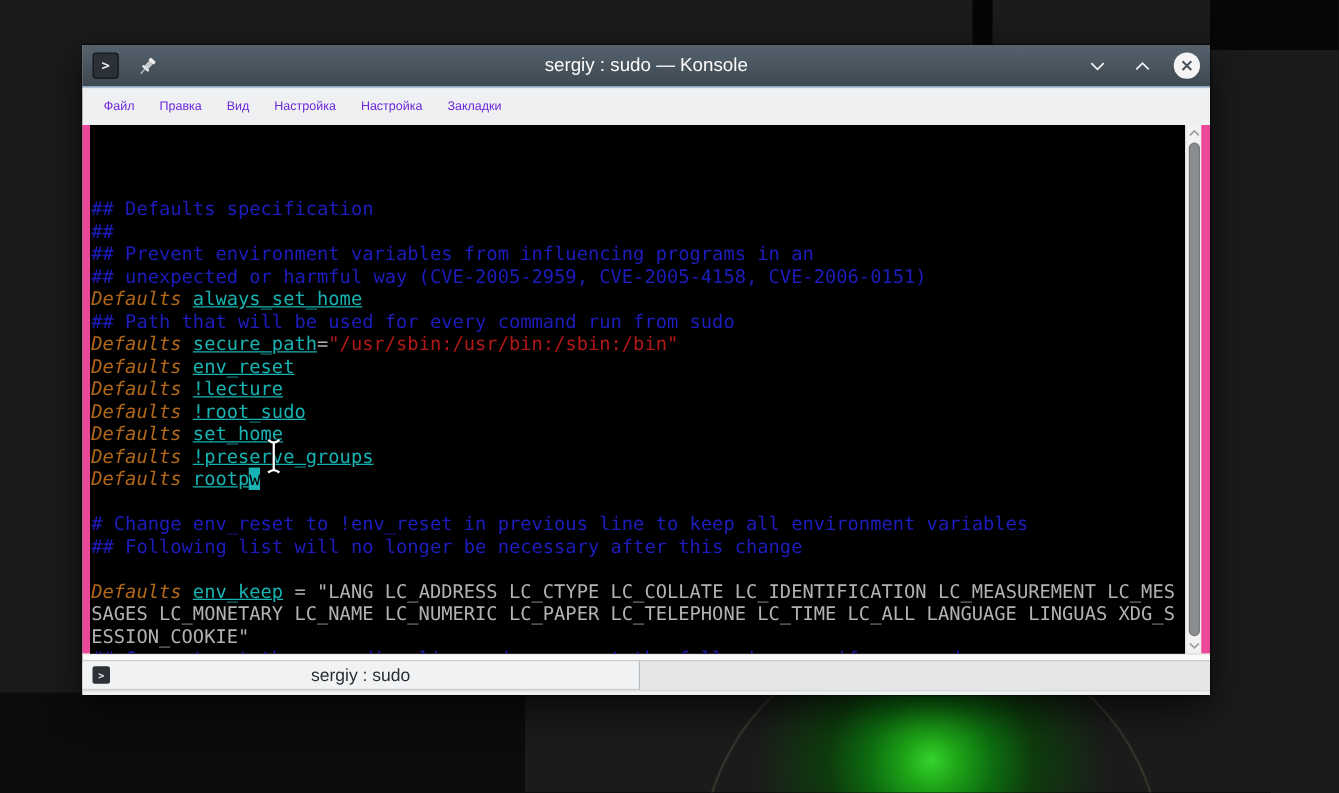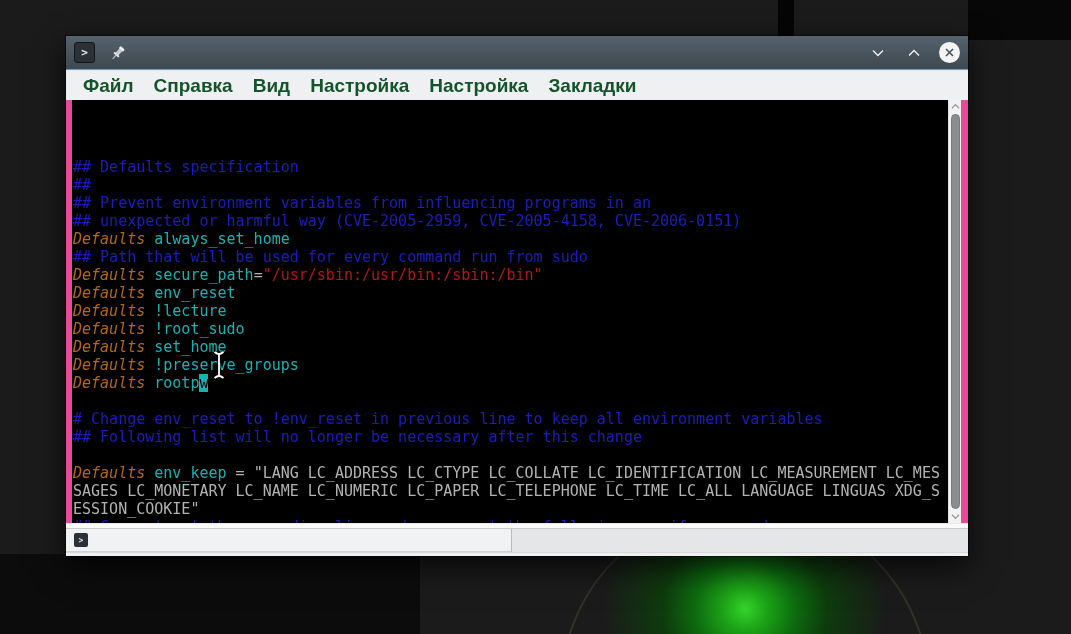--- a/index.html
+++ b/index.html
@@ -57,38 +57,38 @@
     width:21px; height:21px; border-radius:50%; background:#f4f4f4;
     display:flex; align-items:center; justify-content:center;
   }
   
   .menubar {
     height:30px; flex:0 0 30px; background:#eff0f1;
     border-top:1px solid #dfeaf3;
     display:flex; align-items:center; padding-left:7px;
   }
   .menu-item {
-    font-size:19px; color:#14532d; padding:3px 10px; border-radius:2px; cursor:default;font-weight:bold;
+    font-size:10px; color:#6d28d9; padding:3px 10px; border-radius:2px; cursor:default;
   }
   
   .term-wrap {
     flex:0 0 423px; height:423px; display:flex;
     padding-left:6px; padding-right:7px; background:#ec4899;
   }
   .terminal {
     flex:1 1 auto; background:var(--c-background,#000);
     font-family:"DejaVu Sans Mono", monospace;
     font-size:15px; line-height:18px;
     padding:4px 0 0 1px;
     white-space:pre; overflow:hidden; position:relative;
   }
   .term-line { height:18px; }
   .c-blue   { color:var(--c-blue); }
   .c-yellow { color:var(--c-yellow);font-style:italic; }
-  .c-cyan   { color:var(--c-cyan); }
+  .c-cyan   { color:var(--c-cyan);text-decoration:underline; }
   .c-red    { color:var(--c-red); }
   .c-white  { color:var(--c-white); }
   .c-cursor { background:var(--c-cursor_bg); color:var(--c-cursor_fg); }
   .mouse-ibeam { position:absolute; left:140px; top:250px; }
   
   .scrollbar {
     flex:0 0 13px; width:13px; background:#f2f2f2;
     display:flex; flex-direction:column; align-items:center;
     border-left:1px solid #e0e0e0;
   }
@@ -125,20 +125,21 @@
   <div class="glow"></div>
   <div class="ring"></div>
   <div class="dark-right-top"></div>
   <div class="dark-strip"></div>
   <div class="dark-bottom-left"></div>
 </div>
 
 <div class="window">
 
   <div class="titlebar">
+    <div class="title">sergiy : sudo — Konsole</div>
     <div class="tb-left">
       <div class="konsole-ico">&gt;</div>
       <div class="win-btn">
         <svg width="18" height="18" viewBox="0 0 18 18">
           <g transform="rotate(42 9 9)">
             <rect x="6.2" y="2" width="5.6" height="3" rx="1" fill="#f0f0f0"></rect>
             <rect x="7" y="5" width="4" height="5.5" rx="0.5" fill="#c9ccce"></rect>
             <rect x="5.6" y="10.2" width="6.8" height="2" rx="1" fill="#e6e8e9"></rect>
             <rect x="8.4" y="12" width="1.2" height="5" fill="#b9bcbe"></rect>
           </g>
@@ -162,21 +163,21 @@
         <svg width="11" height="11" viewBox="0 0 11 11">
           <path d="M2 2 L9 9 M9 2 L2 9" stroke="#46505a" stroke-width="1.6"></path>
         </svg>
         <span></span>
       </div>
     </div>
   </div>
 
   <div class="menubar">
       <div class="menu-item">Файл</div>
-      <div class="menu-item">Справка</div>
+      <div class="menu-item">Правка</div>
       <div class="menu-item">Вид</div>
       <div class="menu-item">Настройка</div>
       <div class="menu-item">Настройка</div>
       <div class="menu-item">Закладки</div>
     </div>
 
   <div class="term-wrap">
     <div class="terminal">
       
       <div class="term-line"><span class="c-blue">## Defaults specification</span></div><div class="term-line"><span class="c-blue">##</span></div><div class="term-line"><span class="c-blue">## Prevent environment variables from influencing programs in an</span></div><div class="term-line"><span class="c-blue">## unexpected or harmful way (CVE-2005-2959, CVE-2005-4158, CVE-2006-0151)</span></div><div class="term-line"><span class="c-yellow">Defaults </span><span class="c-cyan">always_set_home</span></div><div class="term-line"><span class="c-blue">## Path that will be used for every command run from sudo</span></div><div class="term-line"><span class="c-yellow">Defaults </span><span class="c-cyan">secure_path</span><span class="c-white">=</span><span class="c-red">"/usr/sbin:/usr/bin:/sbin:/bin"</span></div><div class="term-line"><span class="c-yellow">Defaults </span><span class="c-cyan">env_reset</span></div><div class="term-line"><span class="c-yellow">Defaults </span><span class="c-cyan">!lecture</span></div><div class="term-line"><span class="c-yellow">Defaults </span><span class="c-cyan">!root_sudo</span></div><div class="term-line"><span class="c-yellow">Defaults </span><span class="c-cyan">set_home</span></div><div class="term-line"><span class="c-yellow">Defaults </span><span class="c-cyan">!preserve_groups</span></div><div class="term-line"><span class="c-yellow">Defaults </span><span class="c-cyan">rootp</span><span class="c-cursor">w</span></div><div class="term-line"></div><div class="term-line"><span class="c-blue"># Change env_reset to !env_reset in previous line to keep all environment variables</span></div><div class="term-line"><span class="c-blue">## Following list will no longer be necessary after this change</span></div><div class="term-line"></div><div class="term-line"><span class="c-yellow">Defaults </span><span class="c-cyan">env_keep</span><span class="c-white"> = </span><span class="c-white">"LANG LC_ADDRESS LC_CTYPE LC_COLLATE LC_IDENTIFICATION LC_MEASUREMENT LC_MES</span></div><div class="term-line"><span class="c-white">SAGES LC_MONETARY LC_NAME LC_NUMERIC LC_PAPER LC_TELEPHONE LC_TIME LC_ALL LANGUAGE LINGUAS XDG_S</span></div><div class="term-line"><span class="c-white">ESSION_COOKIE"</span></div><div class="term-line"><span class="c-blue">## Comment out the preceding line and uncomment the following one if you need</span></div><svg class="mouse-ibeam" width="14" height="30" viewBox="0 0 14 30">
@@ -205,18 +206,19 @@
           </svg>
       </div>
     </div>
   </div>
 
   <div class="term-bottom-strip"></div>
 
   <div class="tabbar">
     <div class="tab">
       <div class="tab-ico">&gt;</div>
+      <div class="tab-label">sergiy : sudo</div>
     </div>
     <div class="tab-empty"></div>
   </div>
 
   <div class="window-bottom"></div>
 </div>
 
 </body></html>

